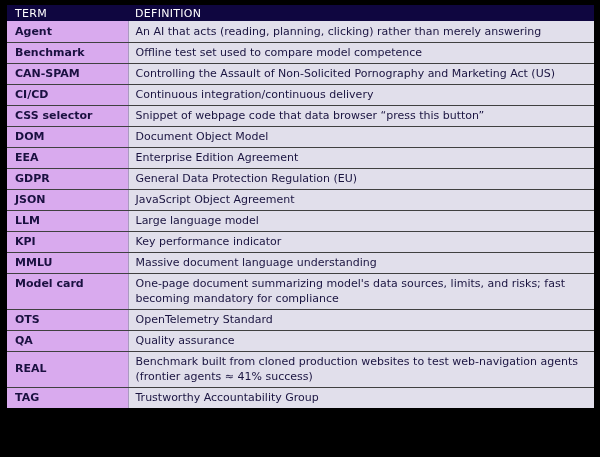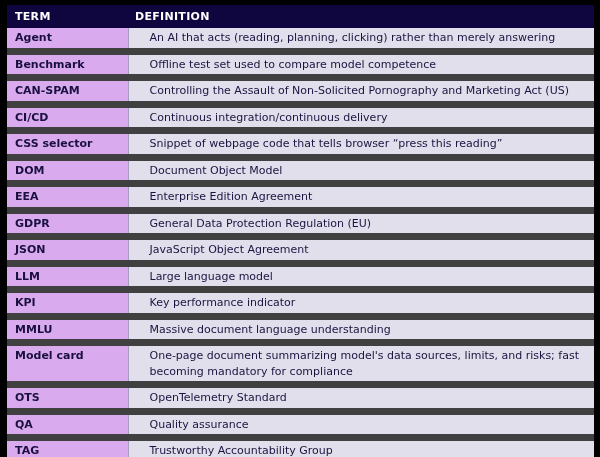--- a/index.html
+++ b/index.html
@@ -20,49 +20,49 @@
       top: 5px;
       width: 587px;
       border-collapse: collapse;
       table-layout: fixed;
     }
     .glossary col.term-col { width: 121px; }
     .glossary col.def-col { width: 466px; }
     .glossary th {
       background: #0f0640;
       color: #ffffff;
-      font-weight: bold;
+      font-weight: normal;
       font-size: 11px;
       letter-spacing: 0.3px;
       text-align: left;
-      height: 23px;
+      height: 16px;
       padding: 0 0 0 8px;
       box-sizing: border-box;
       vertical-align: middle;
     }
     .glossary th.def-head { padding-left: 7px; }
     .glossary td {
       font-size: 11px;
       line-height: 15.5px;
       color: #1a1440;
-      border-bottom: 7px solid #404040;
+      border-bottom: 1px solid #404040;
       box-sizing: border-box;
       padding: 2px 6px 2px 8px;
       height: 21px;
       vertical-align: middle;
     }
     .glossary td.term {
       background: #d9aaee;
       font-weight: bold;
       color: #1a1040;
       border-right: 1px solid #a99ac0;
     }
     .glossary td.def {
       background: #e1dfeb;
-      padding-left: 21px;
+      padding-left: 7px;
       font-weight: normal;
     }
     .glossary tr.top td.term { vertical-align: top; }
     .glossary tr.tall td { height: 36px; }
     .glossary tr:last-child td { border-bottom: none; }
   </style>
 </head>
 <body>
 
 <table class="glossary">
@@ -88,21 +88,21 @@
     <tr>
       <td class="term">CAN-SPAM</td>
       <td class="def">Controlling the Assault of Non-Solicited Pornography and Marketing Act (US)</td>
     </tr>
     <tr>
       <td class="term">CI/CD</td>
       <td class="def">Continuous integration/continuous delivery</td>
     </tr>
     <tr>
       <td class="term">CSS selector</td>
-      <td class="def">Snippet of webpage code that tells browser “press this reading”</td>
+      <td class="def">Snippet of webpage code that data browser “press this button”</td>
     </tr>
     <tr>
       <td class="term">DOM</td>
       <td class="def">Document Object Model</td>
     </tr>
     <tr>
       <td class="term">EEA</td>
       <td class="def">Enterprise Edition Agreement</td>
     </tr>
     <tr>
@@ -130,18 +130,22 @@
       <td class="def">One-page document summarizing model's data sources, limits, and risks; fast becoming mandatory for compliance</td>
     </tr>
     <tr>
       <td class="term">OTS</td>
       <td class="def">OpenTelemetry Standard</td>
     </tr>
     <tr>
       <td class="term">QA</td>
       <td class="def">Quality assurance</td>
     </tr>
+    <tr class="tall">
+      <td class="term">REAL</td>
+      <td class="def">Benchmark built from cloned production websites to test web-navigation agents (frontier agents ≈ 41% success)</td>
+    </tr>
     <tr>
       <td class="term">TAG</td>
       <td class="def">Trustworthy Accountability Group</td>
     </tr>
   </tbody>
 </table>
 
 </body></html>

